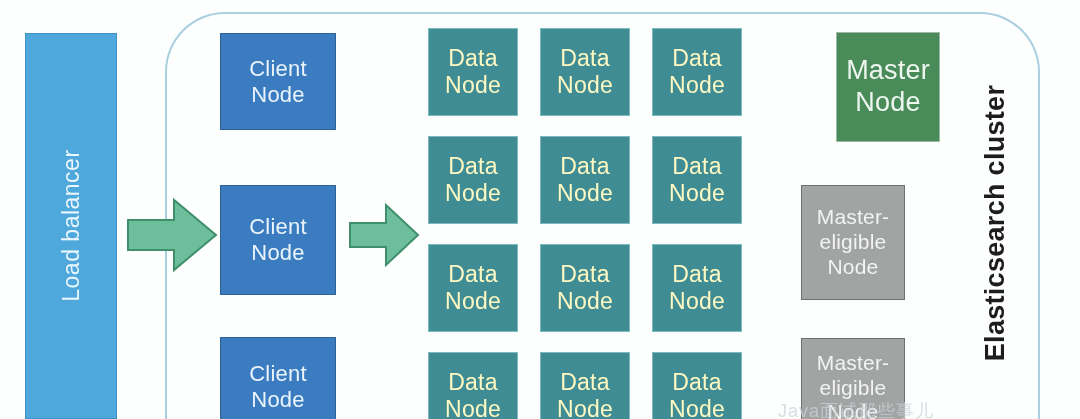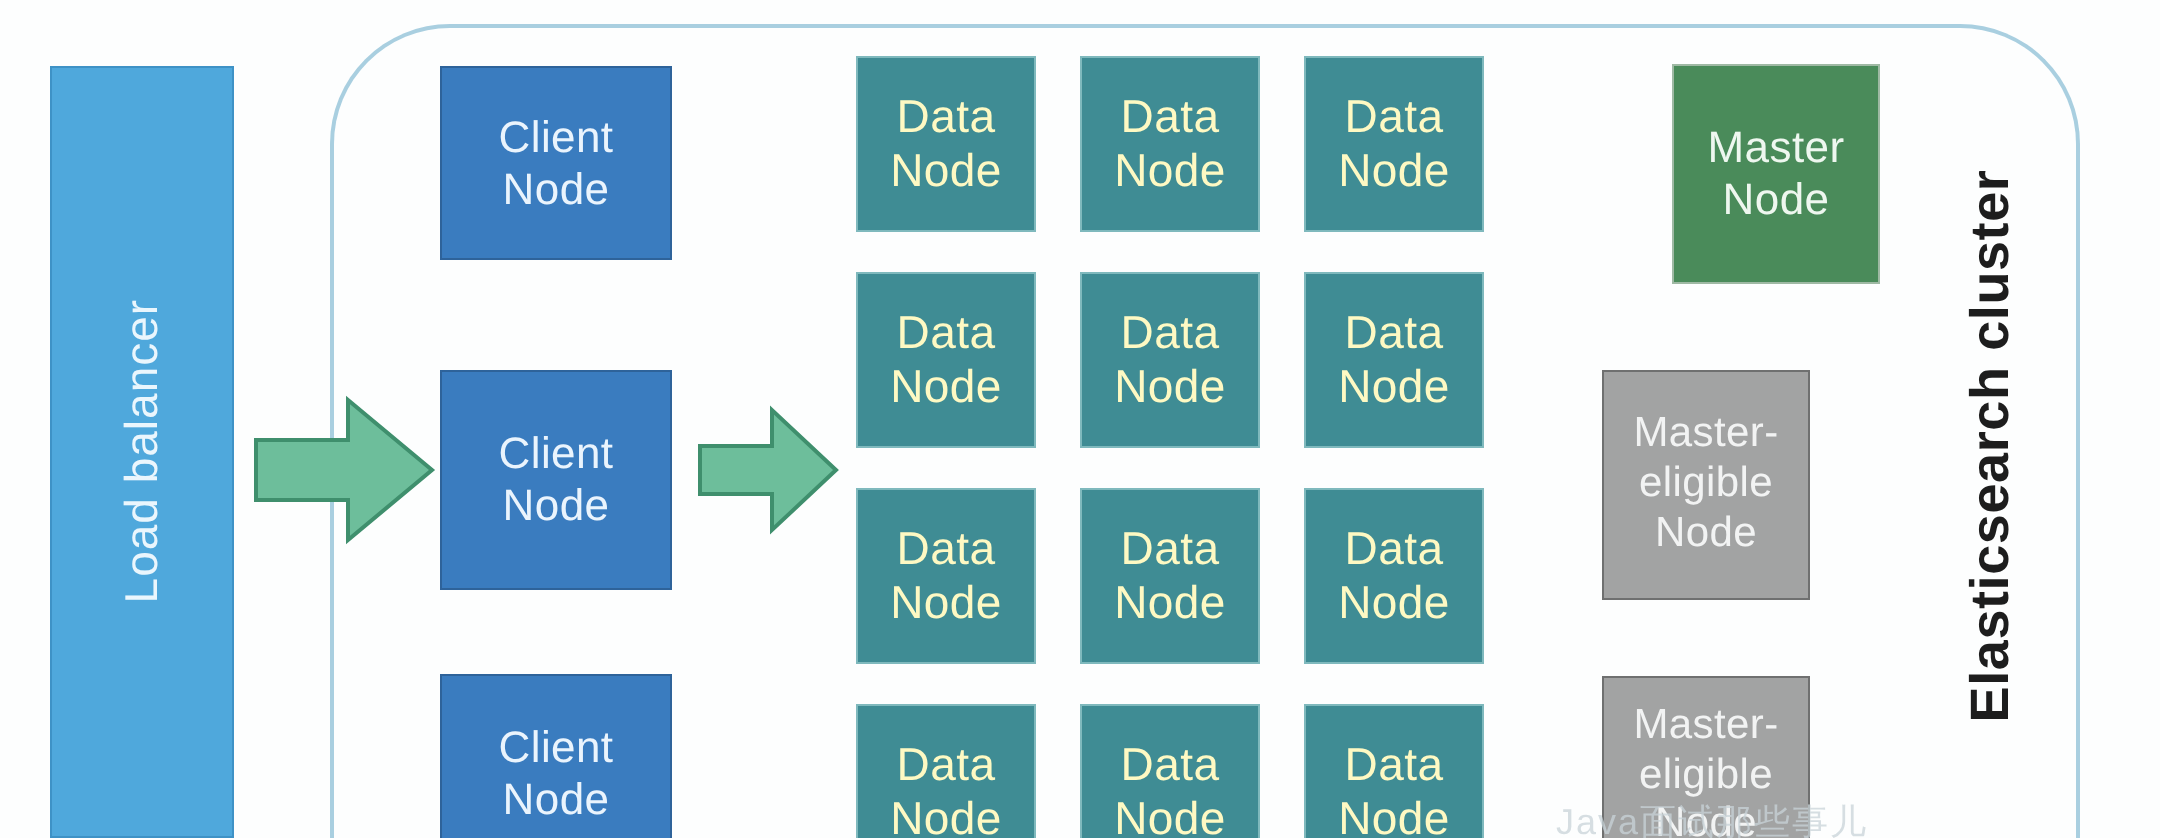--- a/index.html
+++ b/index.html
@@ -84,21 +84,21 @@
     font-size: 23px;
     width: 90px;
     height: 88px;
   }
 
   
   .master-node {
     background: #4A8B5A;
     border: 1px solid #9fb9a4;
     color: #eef7ef;
-    font-size: 22px;
+    font-size: 27px;
     left: 836px;
     width: 104px;
   }
 
   
   .master-eligible-node {
     background: #A2A3A3;
     border: 1px solid #6f7070;
     color: #f2f3f3;
     font-size: 21px;

